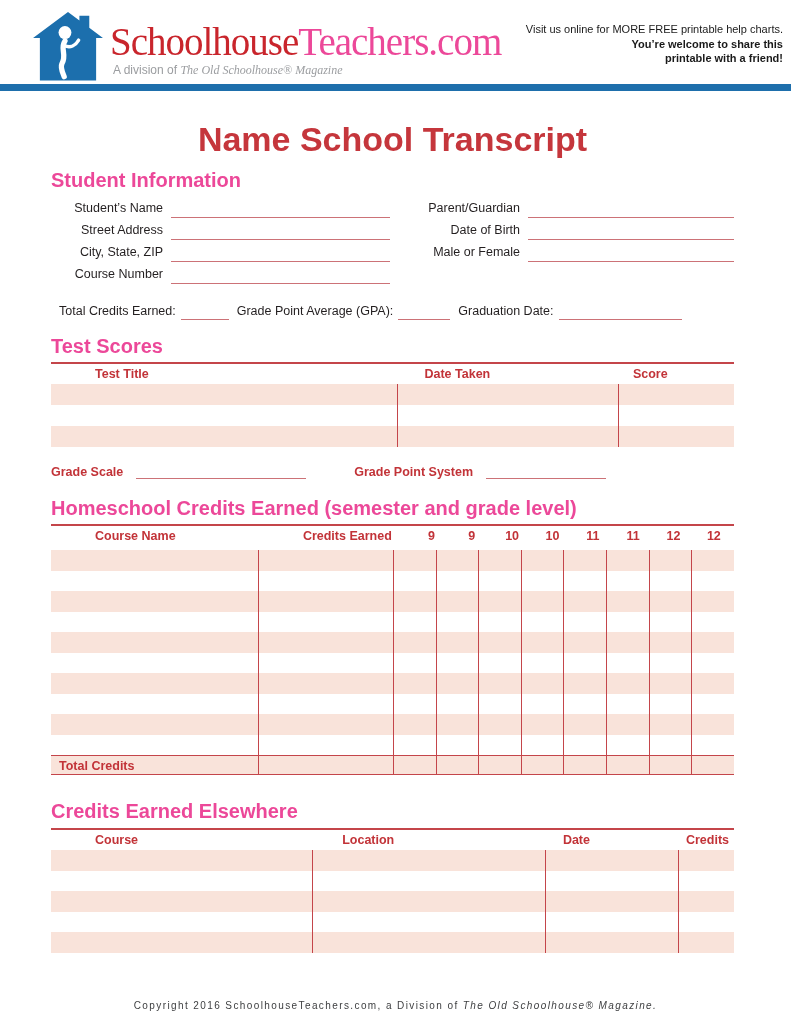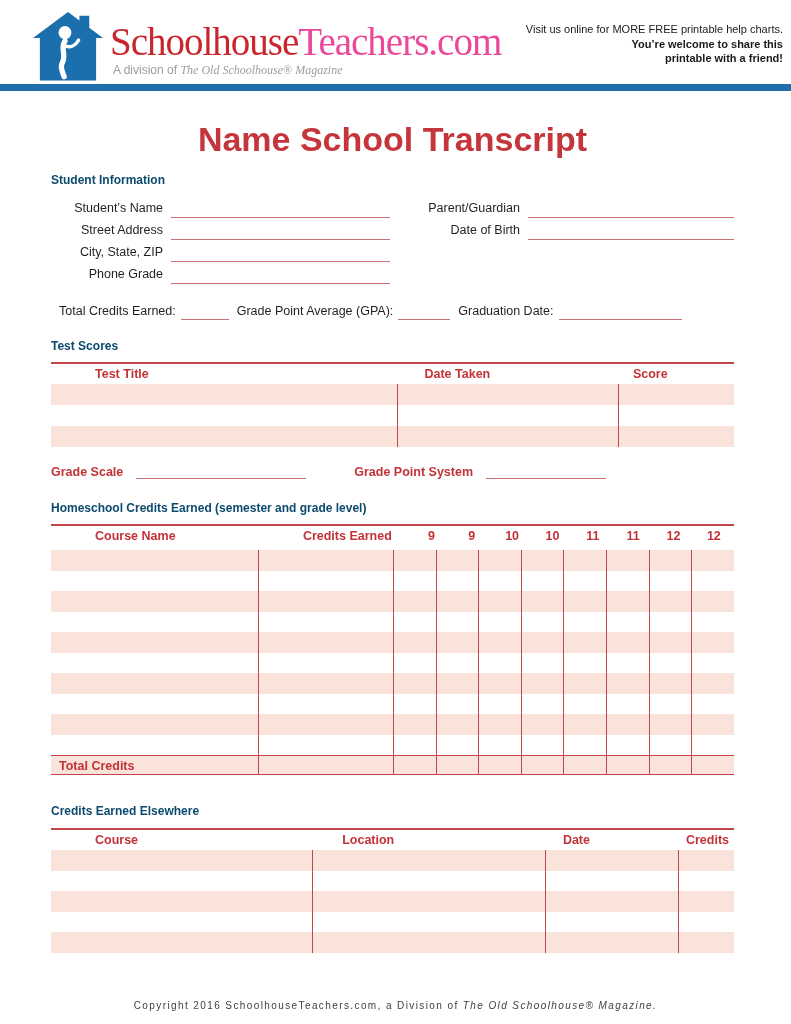--- a/index.html
+++ b/index.html
@@ -16,21 +16,21 @@
   .brand-red{color:#C9252C;}
   .brand-blue{color:#ec4899;}
   .tagline{color:#9B9DA0;font-size:12px;margin-top:1px;margin-left:3px;}
   .tagline .it{font-family:"Liberation Serif",serif;font-style:italic;}
   .promo{text-align:right;font-size:11px;line-height:14.5px;padding-top:12px;color:#1a1a1a;}
   .promo .b{font-weight:bold;}
   .blue-bar{height:7px;background:#1E6FAC;width:791px;}
   
   .content{width:683px;margin-left:51px;}
   .page-title{text-align:center;color:#C5363C;font-size:34px;font-weight:600;line-height:40px;margin-top:28px;}
-  .section-heading{color:#0c4a6e;font-weight:bold;font-size:12px;line-height:18px;}
+  .section-heading{color:#ec4899;font-weight:bold;font-size:20px;line-height:18px;}
   .h-si{margin-top:12px;}
   .h-ts{margin-top:17px;}
   .h-hs{margin-top:20px;}
   .h-ew{margin-top:27px;}
   
   .fields{display:flex;margin-top:7px;font-size:12.5px;}
   .fcol-left{width:339px;}
   .fcol-right{width:322px;margin-left:22px;}
   .frow{display:flex;height:22px;align-items:flex-end;}
   .flabel{width:112px;text-align:right;padding-right:8px;flex:none;padding-bottom:3px;}
@@ -124,31 +124,35 @@
       </div>
       <div class="frow">
         <span class="flabel">Street Address</span>
         <span class="fline"></span>
       </div>
       <div class="frow">
         <span class="flabel">City, State, ZIP</span>
         <span class="fline"></span>
       </div>
       <div class="frow">
-        <span class="flabel">Phone Grade</span>
+        <span class="flabel">Course Number</span>
         <span class="fline"></span>
       </div>
     </div>
     <div class="fcol-right">
       <div class="frow">
         <span class="flabel">Parent/Guardian</span>
         <span class="fline"></span>
       </div>
       <div class="frow">
         <span class="flabel">Date of Birth</span>
+        <span class="fline"></span>
+      </div>
+      <div class="frow">
+        <span class="flabel">Male or Female</span>
         <span class="fline"></span>
       </div>
     </div>
   </div>
 
   <div class="summary">
     <span class="slabel">Total Credits Earned:</span>
     <span class="sline sl-credits"></span>
     <span class="slabel sgap">Grade Point Average (GPA):</span>
     <span class="sline sl-gpa"></span>

